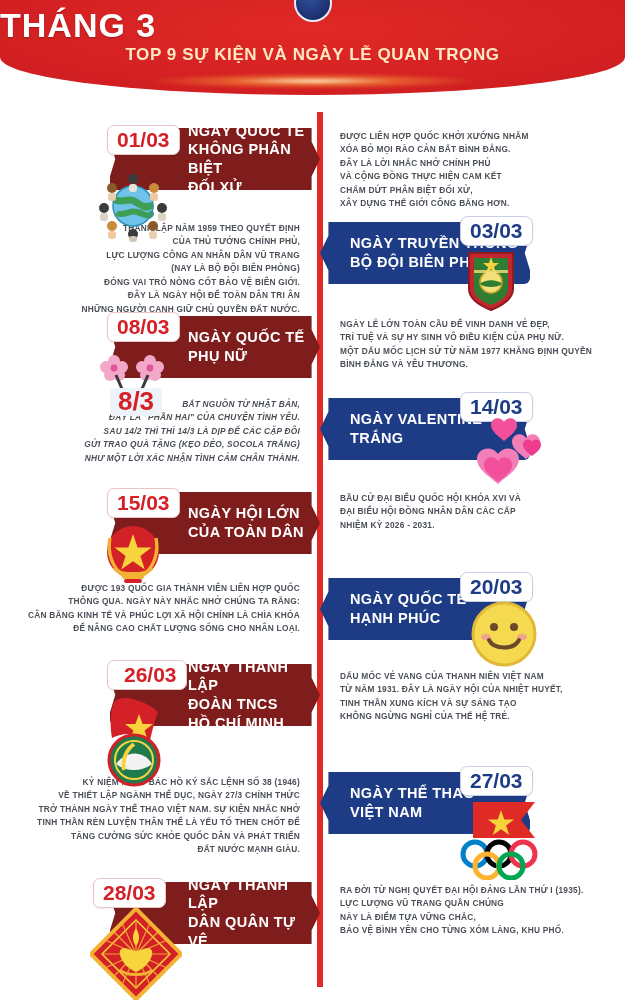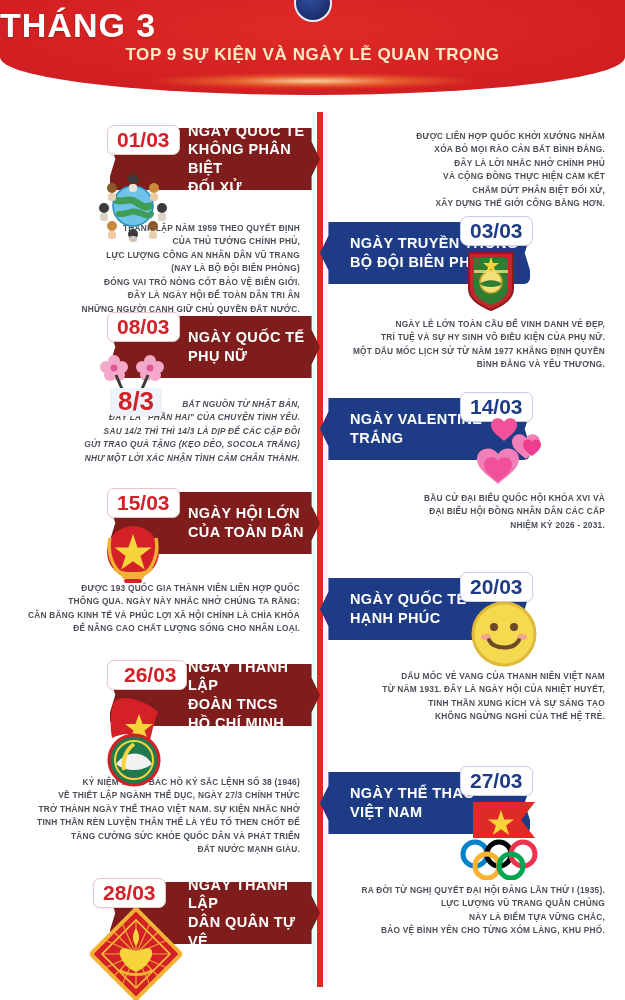--- a/index.html
+++ b/index.html
@@ -75,21 +75,21 @@
   }
   .chip.red{color:#d42027;border-color:#edc4c4;}
   .chip.blue{color:#1e3c86;border-color:#c6cfe6;}
 
   
   .desc{
     position:absolute;font-size:8.3px;line-height:1.62;color:#4a4f57;
     letter-spacing:.25px;white-space:pre-line;font-weight:bold;
   }
   .desc.left{text-align:right;}
-  .desc.right{text-align:right;}
+  .desc.right{text-align:left;}
 
   
   .icon-art{position:absolute;z-index:6;}
 </style>
 </head>
 <body>
 
 <div class="header">
   <div class="header-logo"></div>
   <div class="header-title">THÁNG 3</div>

